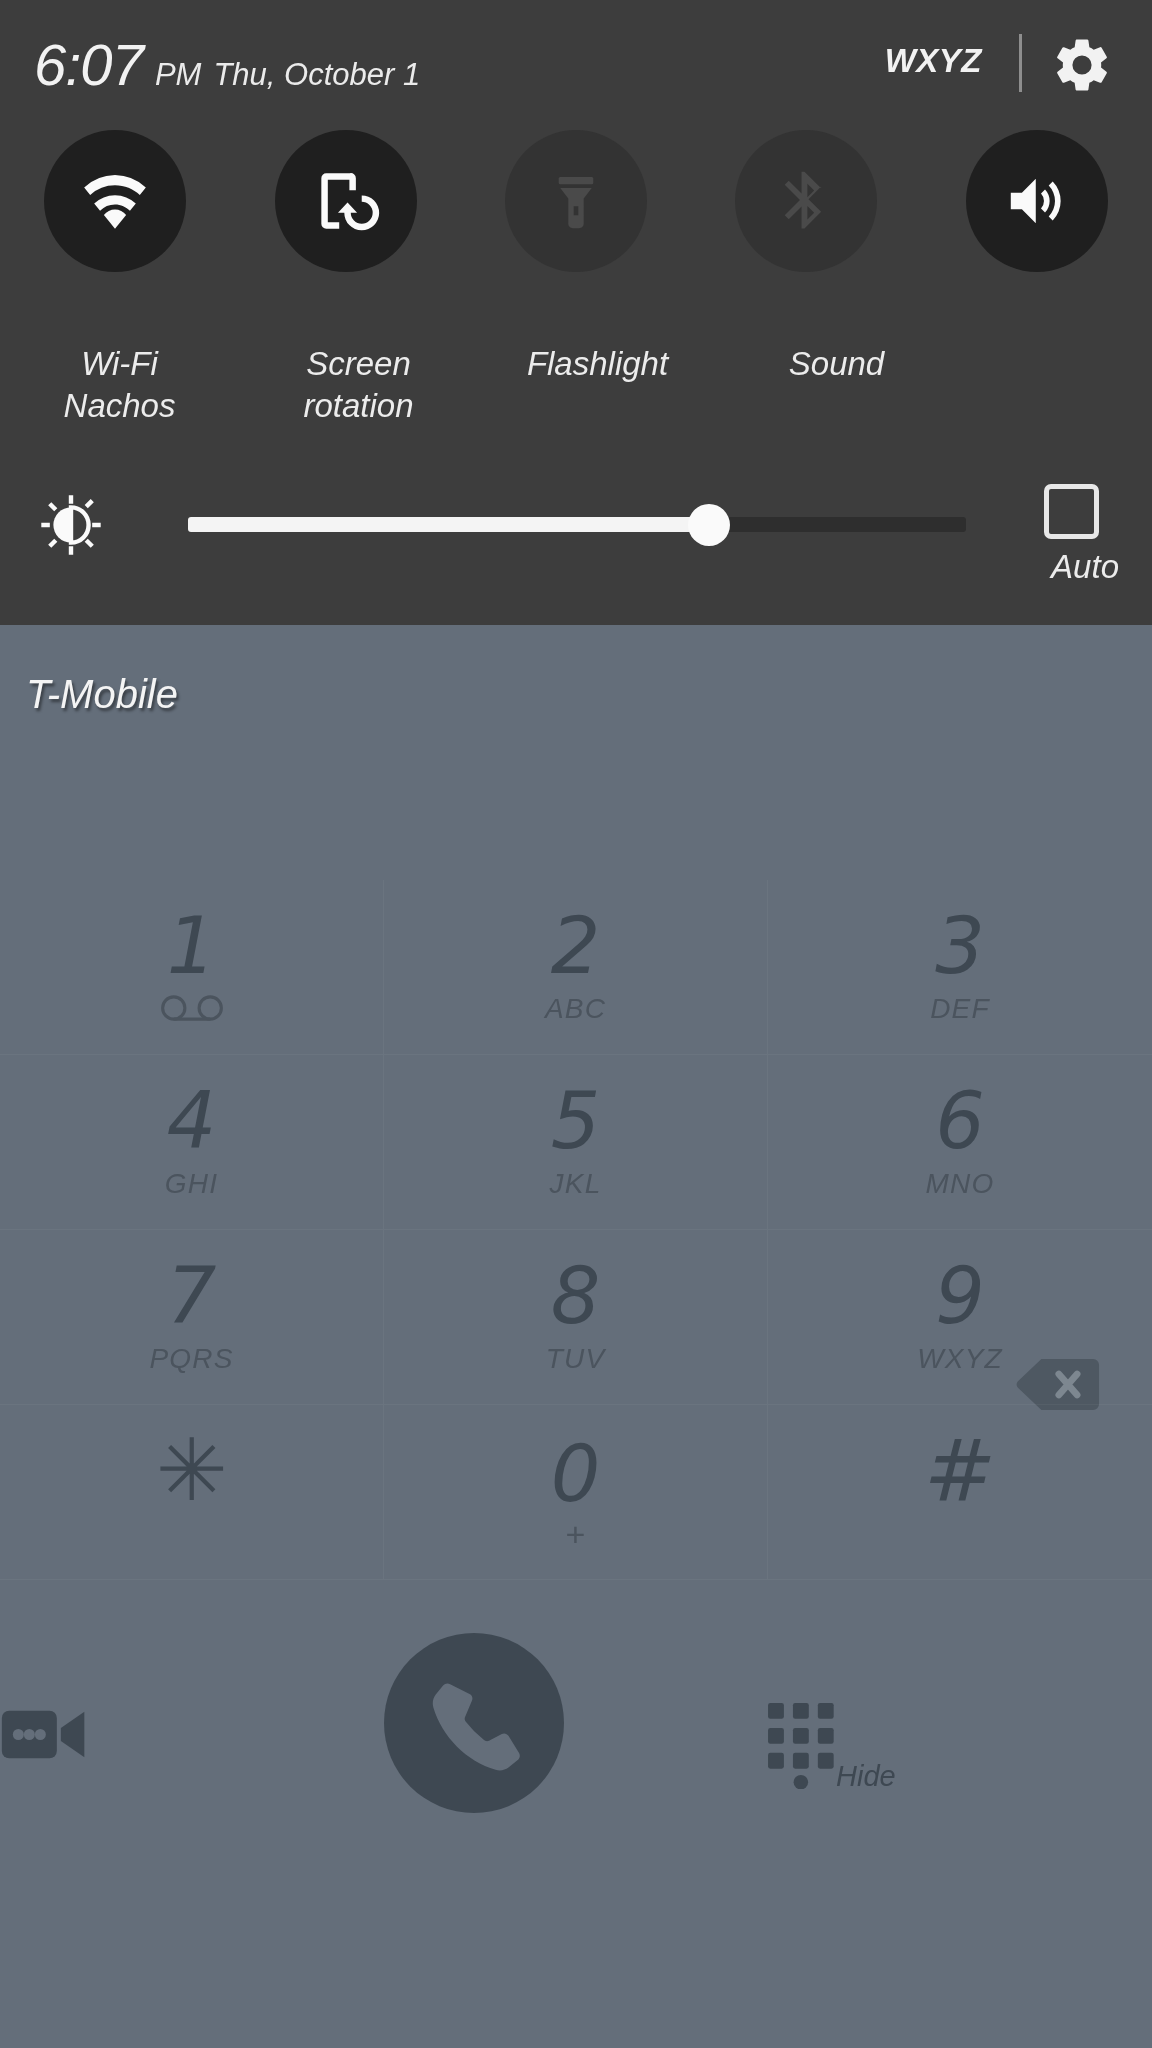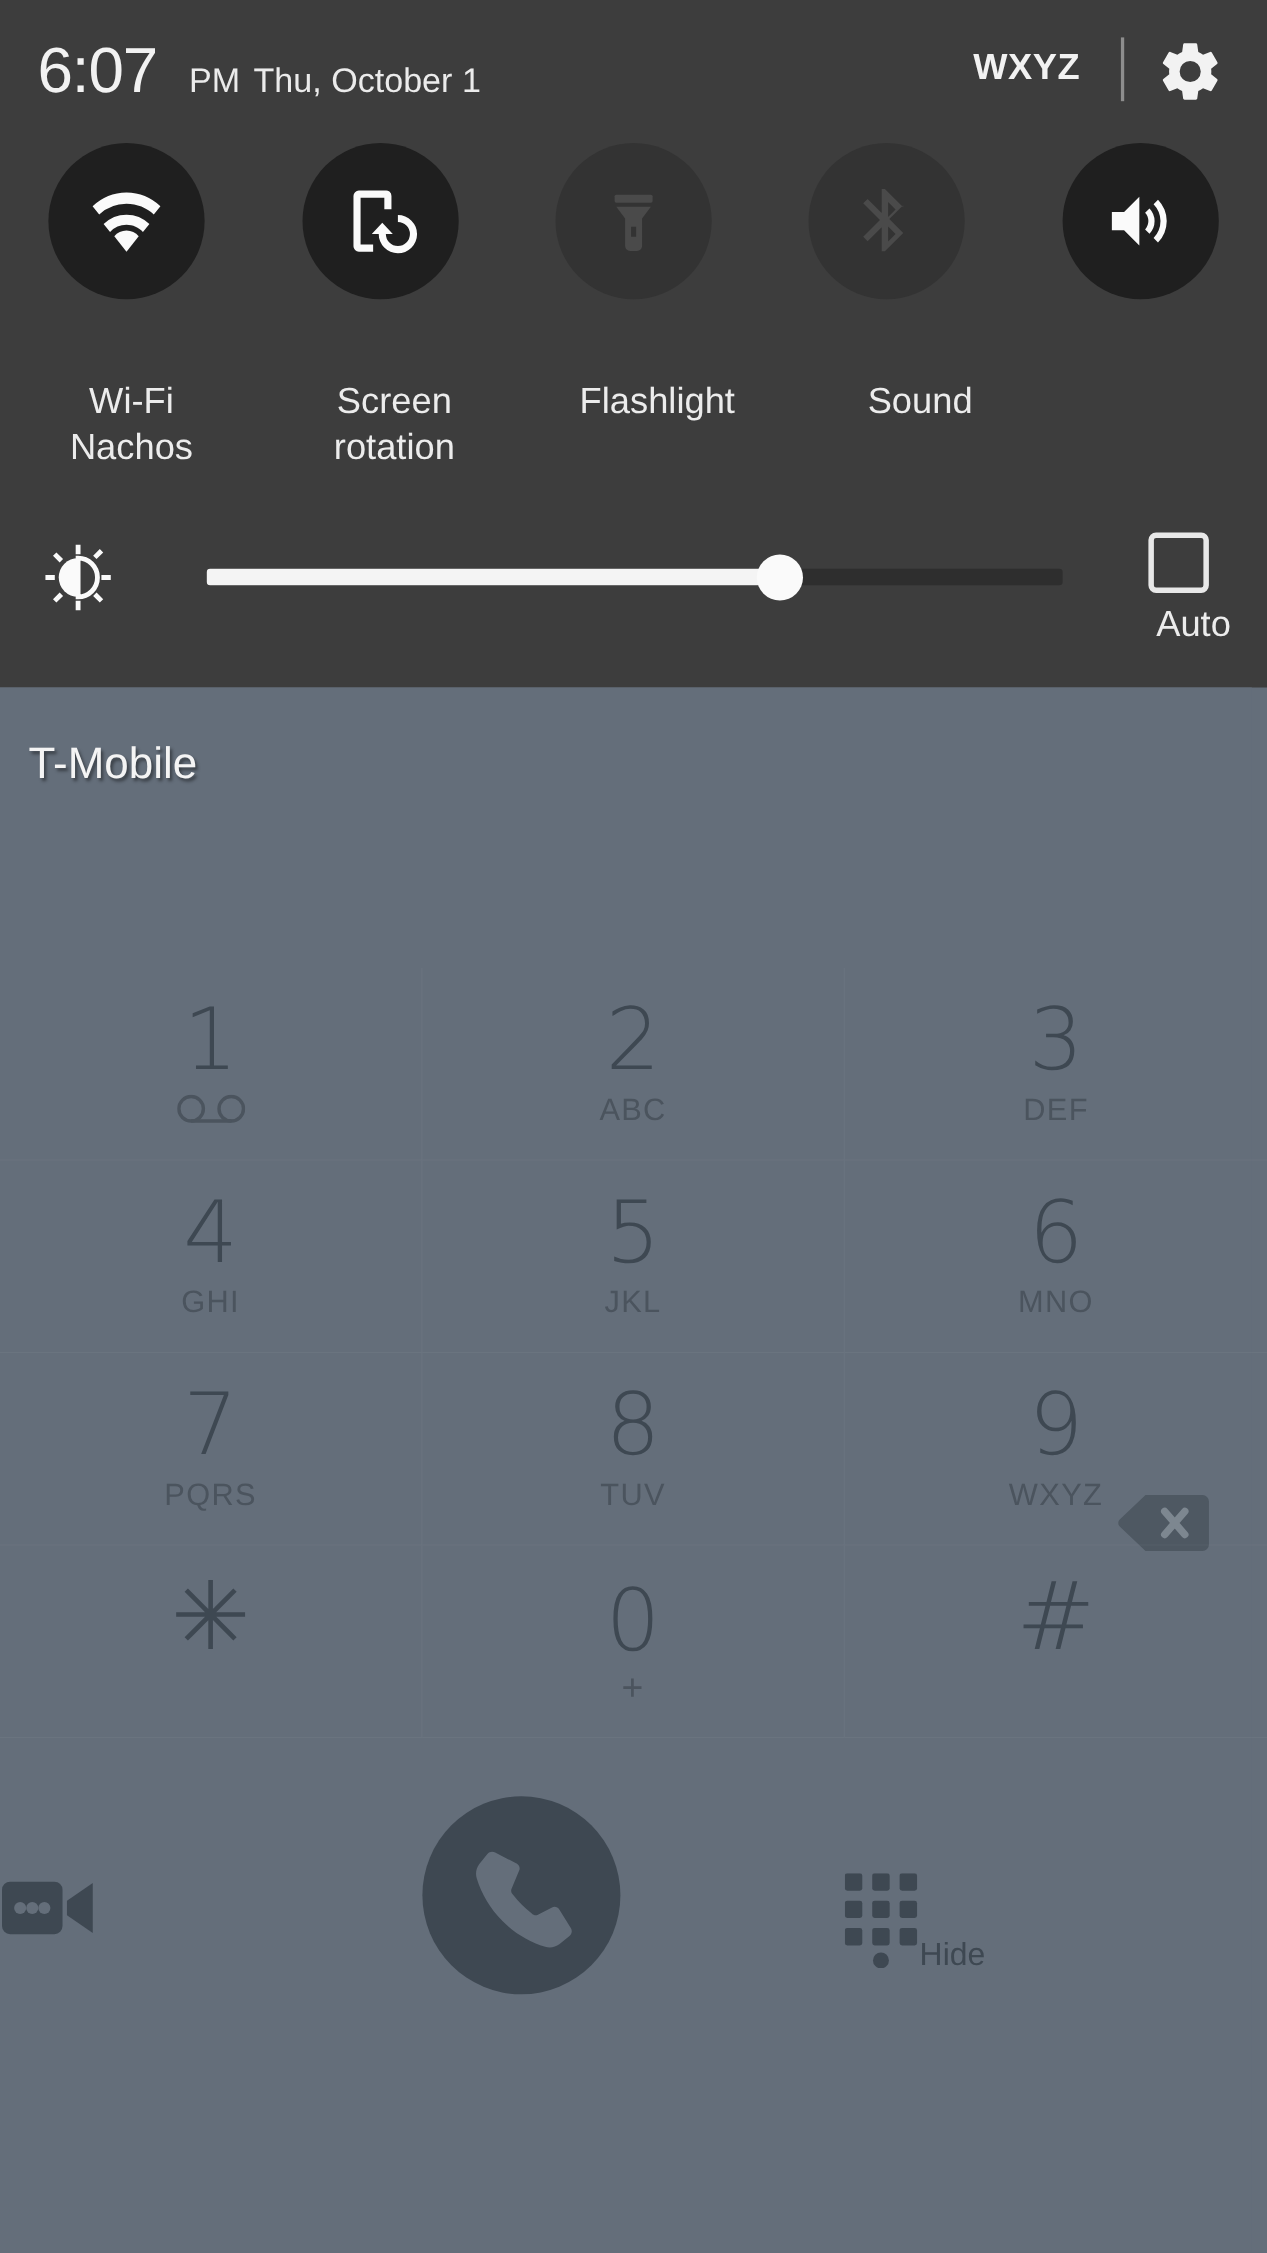--- a/index.html
+++ b/index.html
@@ -2,40 +2,40 @@
 <html><head>
 <meta charset="utf-8">
 <style>
   * { margin:0; padding:0; box-sizing:border-box; }
   html, body {
     width:1152px; height:2048px;
     background:#646e7a;
     font-family:"Liberation Sans", sans-serif;
     overflow:hidden;
   }
-  #screen { position:relative; width:1152px; height:2048px; }
+  #screen { position:relative; width:1152px; height:2048px;font-style:italic; }
 
   
   .qs-panel {
     position:absolute; left:0; top:0; width:1152px; height:625px;
     background:#3d3d3d;
   }
   .qs-header {
     position:absolute; left:0; top:0; width:1152px; height:120px;
   }
   .clock-wrap {
     position:absolute; left:34px; top:36px;
     display:flex; align-items:baseline;
   }
   .clock-time {
     font-size:58px; color:#f2f2f2; font-weight:400; line-height:1;
     letter-spacing:-1px;
   }
   .clock-ampm {
-    font-size:31px; color:#ebebeb; margin-left:29px; line-height:1;
+    font-size:31px; color:#ebebeb; margin-left:12px; line-height:1;
   }
   .clock-date {
     font-size:31px; color:#ebebeb; margin-left:12px; line-height:1;
   }
   .edit-btn {
     position:absolute; right:170px; top:42px;
     font-size:33px; color:#f2f2f2; font-weight:700; letter-spacing:0.5px;
     cursor:pointer;
   }
   .hdr-divider {

